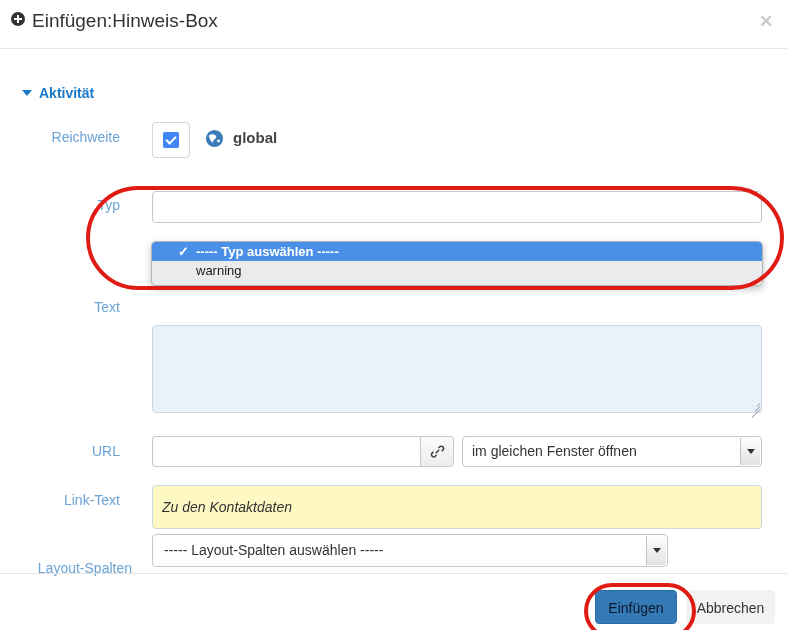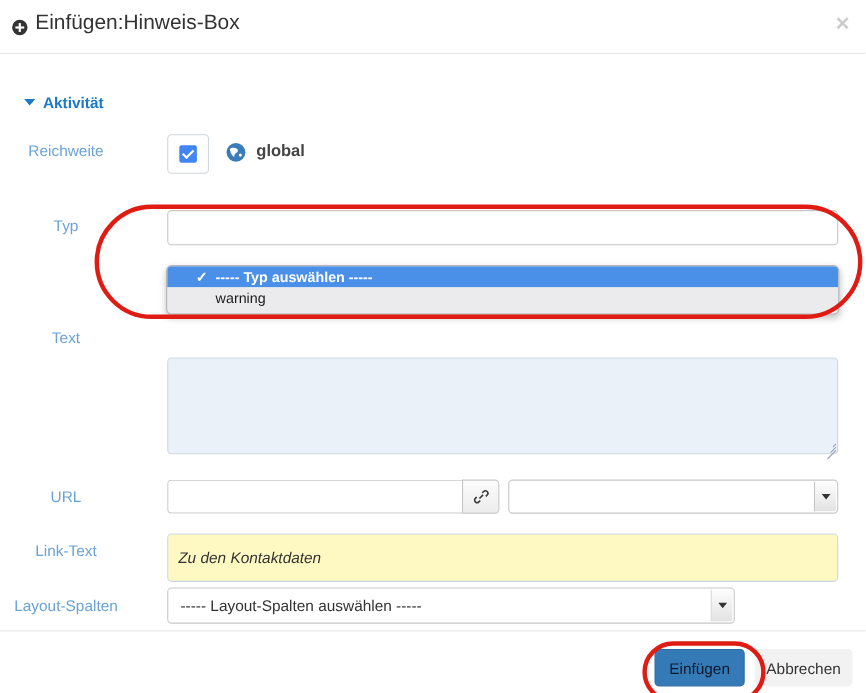--- a/index.html
+++ b/index.html
@@ -27,21 +27,21 @@
     box-sizing: border-box;
   }
   .dialog-title {
     position: absolute;
     left: 11px;
     top: 10px;
     font-size: 19px;
     color: #333333;
     font-weight: normal;
     display: flex;
-    align-items: flex-end;
+    align-items: flex-start;
     gap: 7px;
     white-space: nowrap;
   }
   .plus-circle {
     display: inline-block;
     width: 14px;
     height: 14px;
     border-radius: 50%;
     background: #333333;
     position: relative;
@@ -101,21 +101,21 @@
     border-left: 5px solid transparent;
     border-right: 5px solid transparent;
     border-top: 6px solid #1a79c8;
     display: inline-block;
   }
 
   .form-label {
     position: absolute;
     color: #6ba3d6;
     font-size: 14px;
-    text-align: center;
+    text-align: right;
     width: 120px;
     left: 0;
   }
 
   
   .checkbox-wrap {
     position: absolute;
     left: 152px;
     top: 73px;
     width: 36px;
@@ -480,27 +480,28 @@
   <div class="url-link-btn">
     <svg width="15" height="15" viewBox="0 0 16 16">
       <g fill="none" stroke="#3c3c3c" stroke-width="1.6">
         <path d="M6.2 9.8 L9.8 6.2"></path>
         <path d="M9.0 4.3 L10.3 3.0 a2.4 2.4 0 0 1 3.4 3.4 L12.4 7.7"></path>
         <path d="M7.0 11.7 L5.7 13.0 a2.4 2.4 0 0 1 -3.4 -3.4 L3.6 8.3"></path>
       </g>
     </svg>
   </div>
   <div class="url-target-select">
+    <span class="sel-text">im gleichen Fenster öffnen</span>
     <span class="sel-arrow-block"></span>
   </div>
 
   <div class="form-label" style="top:443px;">Link-Text</div>
   <input class="linktext-input" type="text" value="Zu den Kontaktdaten" style="">
 
-  <div class="form-label" style="top:493px;">Layout-Spalten</div>
+  <div class="form-label" style="top:511px;margin-left:12px;">Layout-Spalten</div>
   <div class="layout-select">
     <span class="sel-text">----- Layout-Spalten auswählen -----</span>
     <span class="sel-arrow-block"></span>
   </div>
 
 </div>
 
 <div class="dialog-footer">
   <div class="btn btn-primary">Einfügen</div>
   <div class="btn btn-default">Abbrechen</div>

